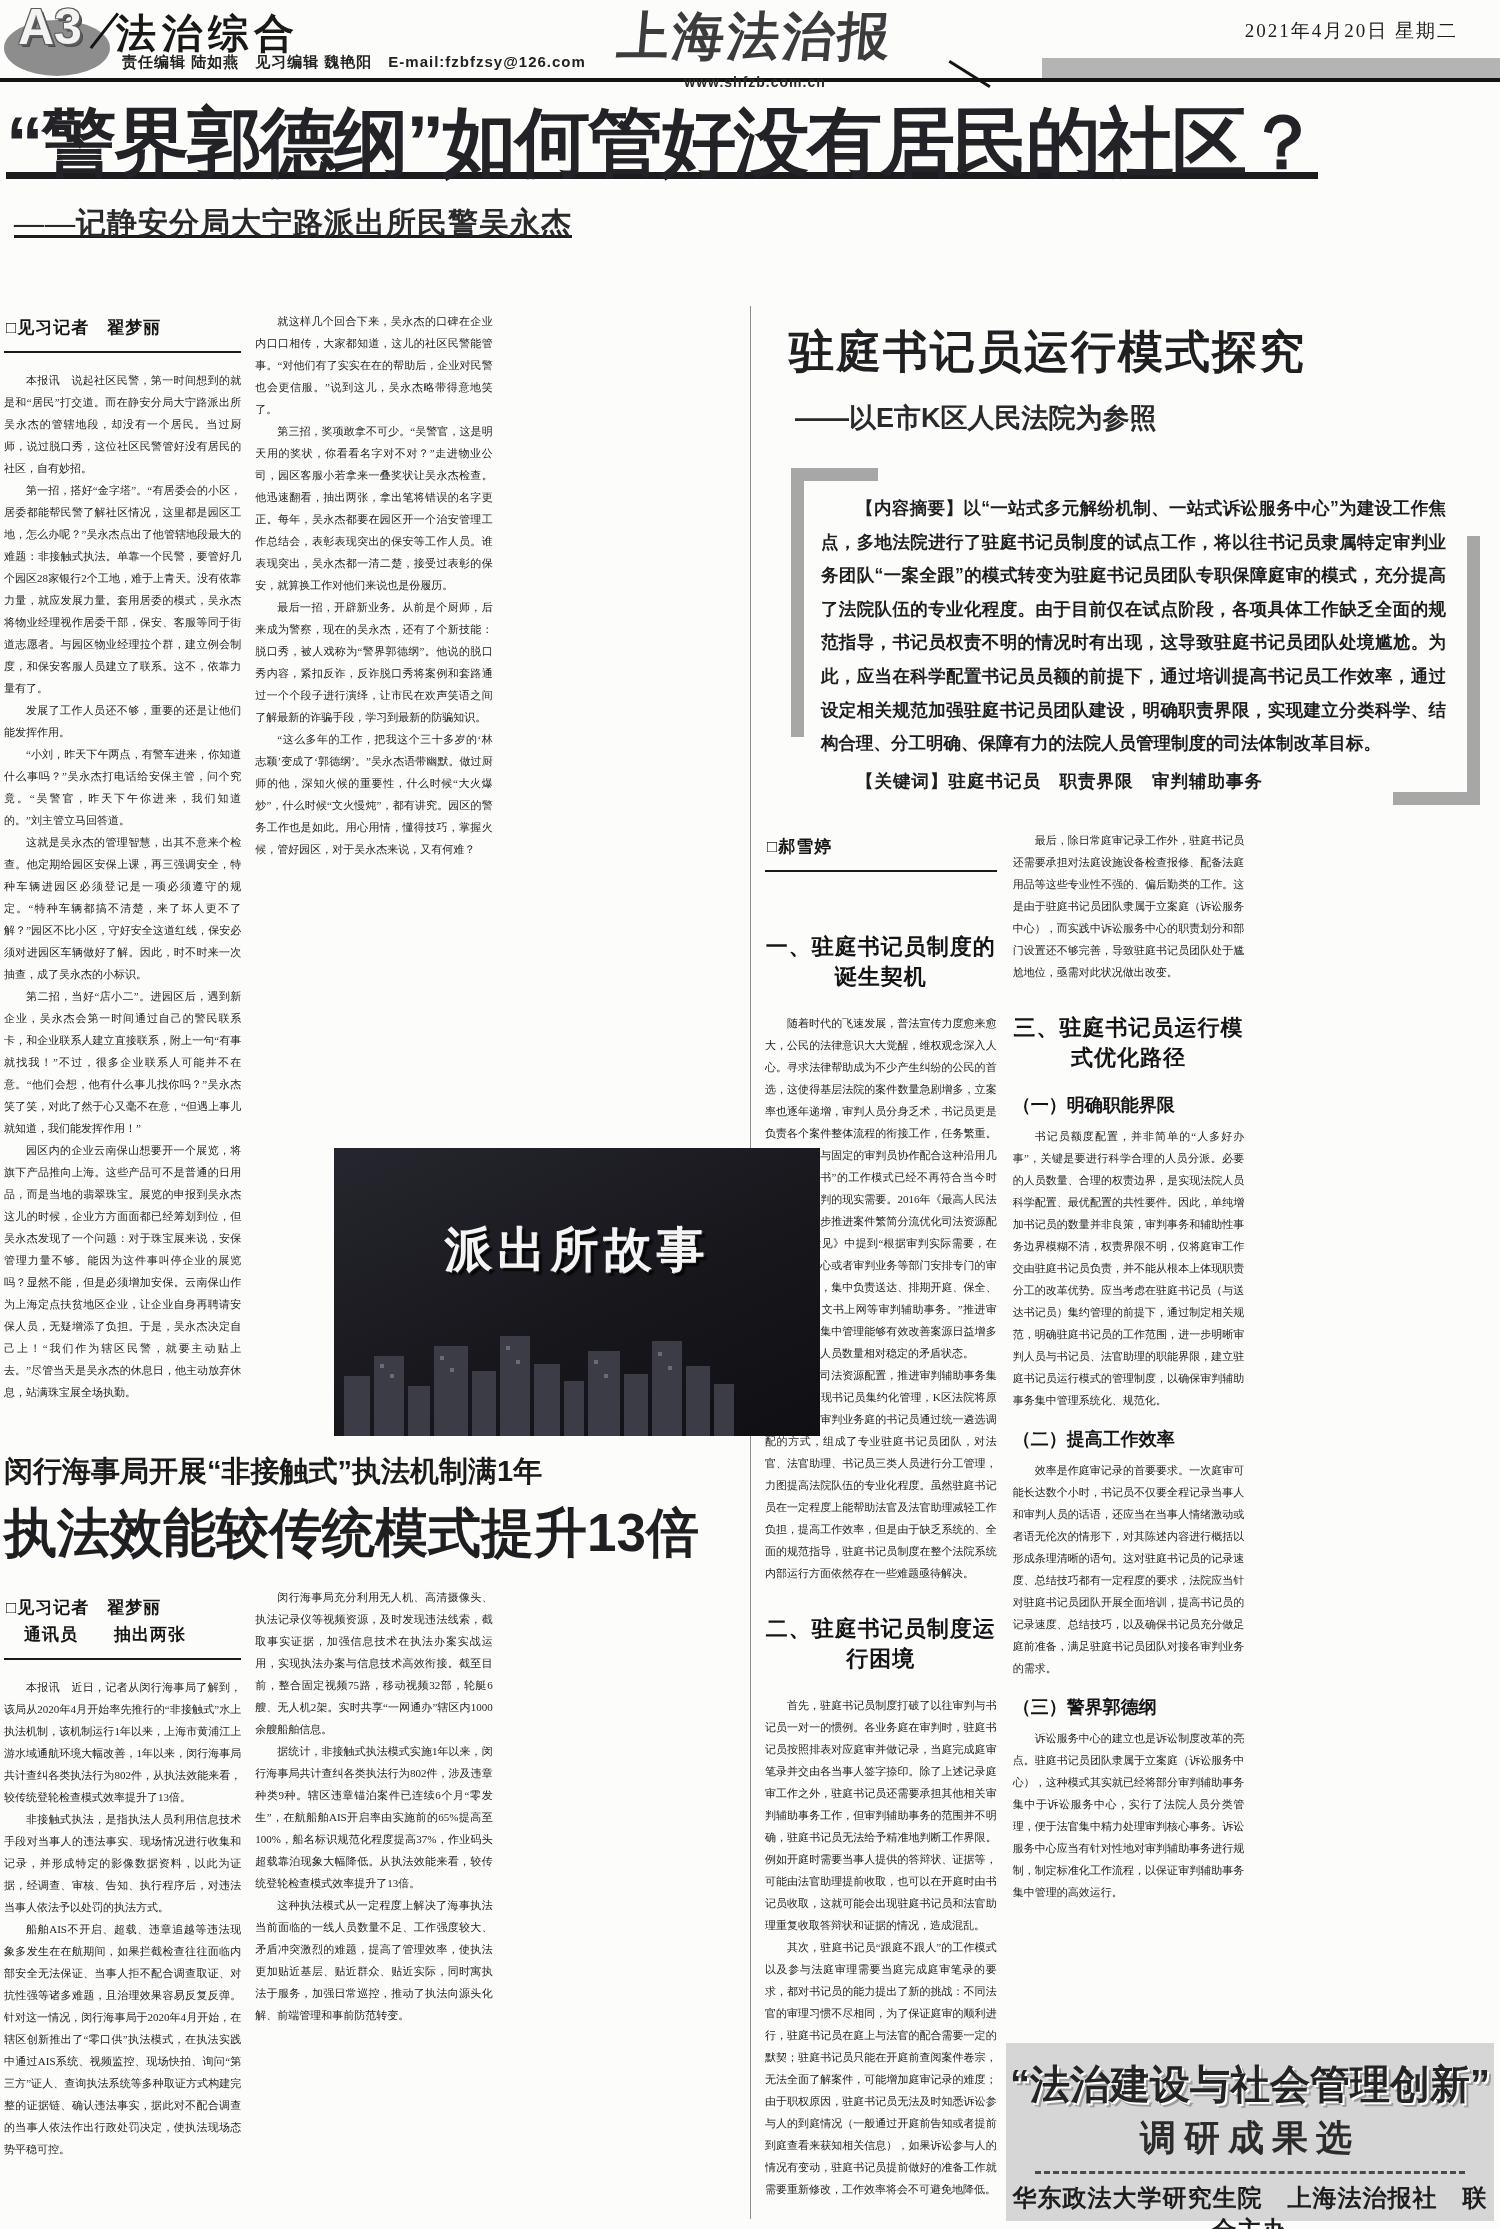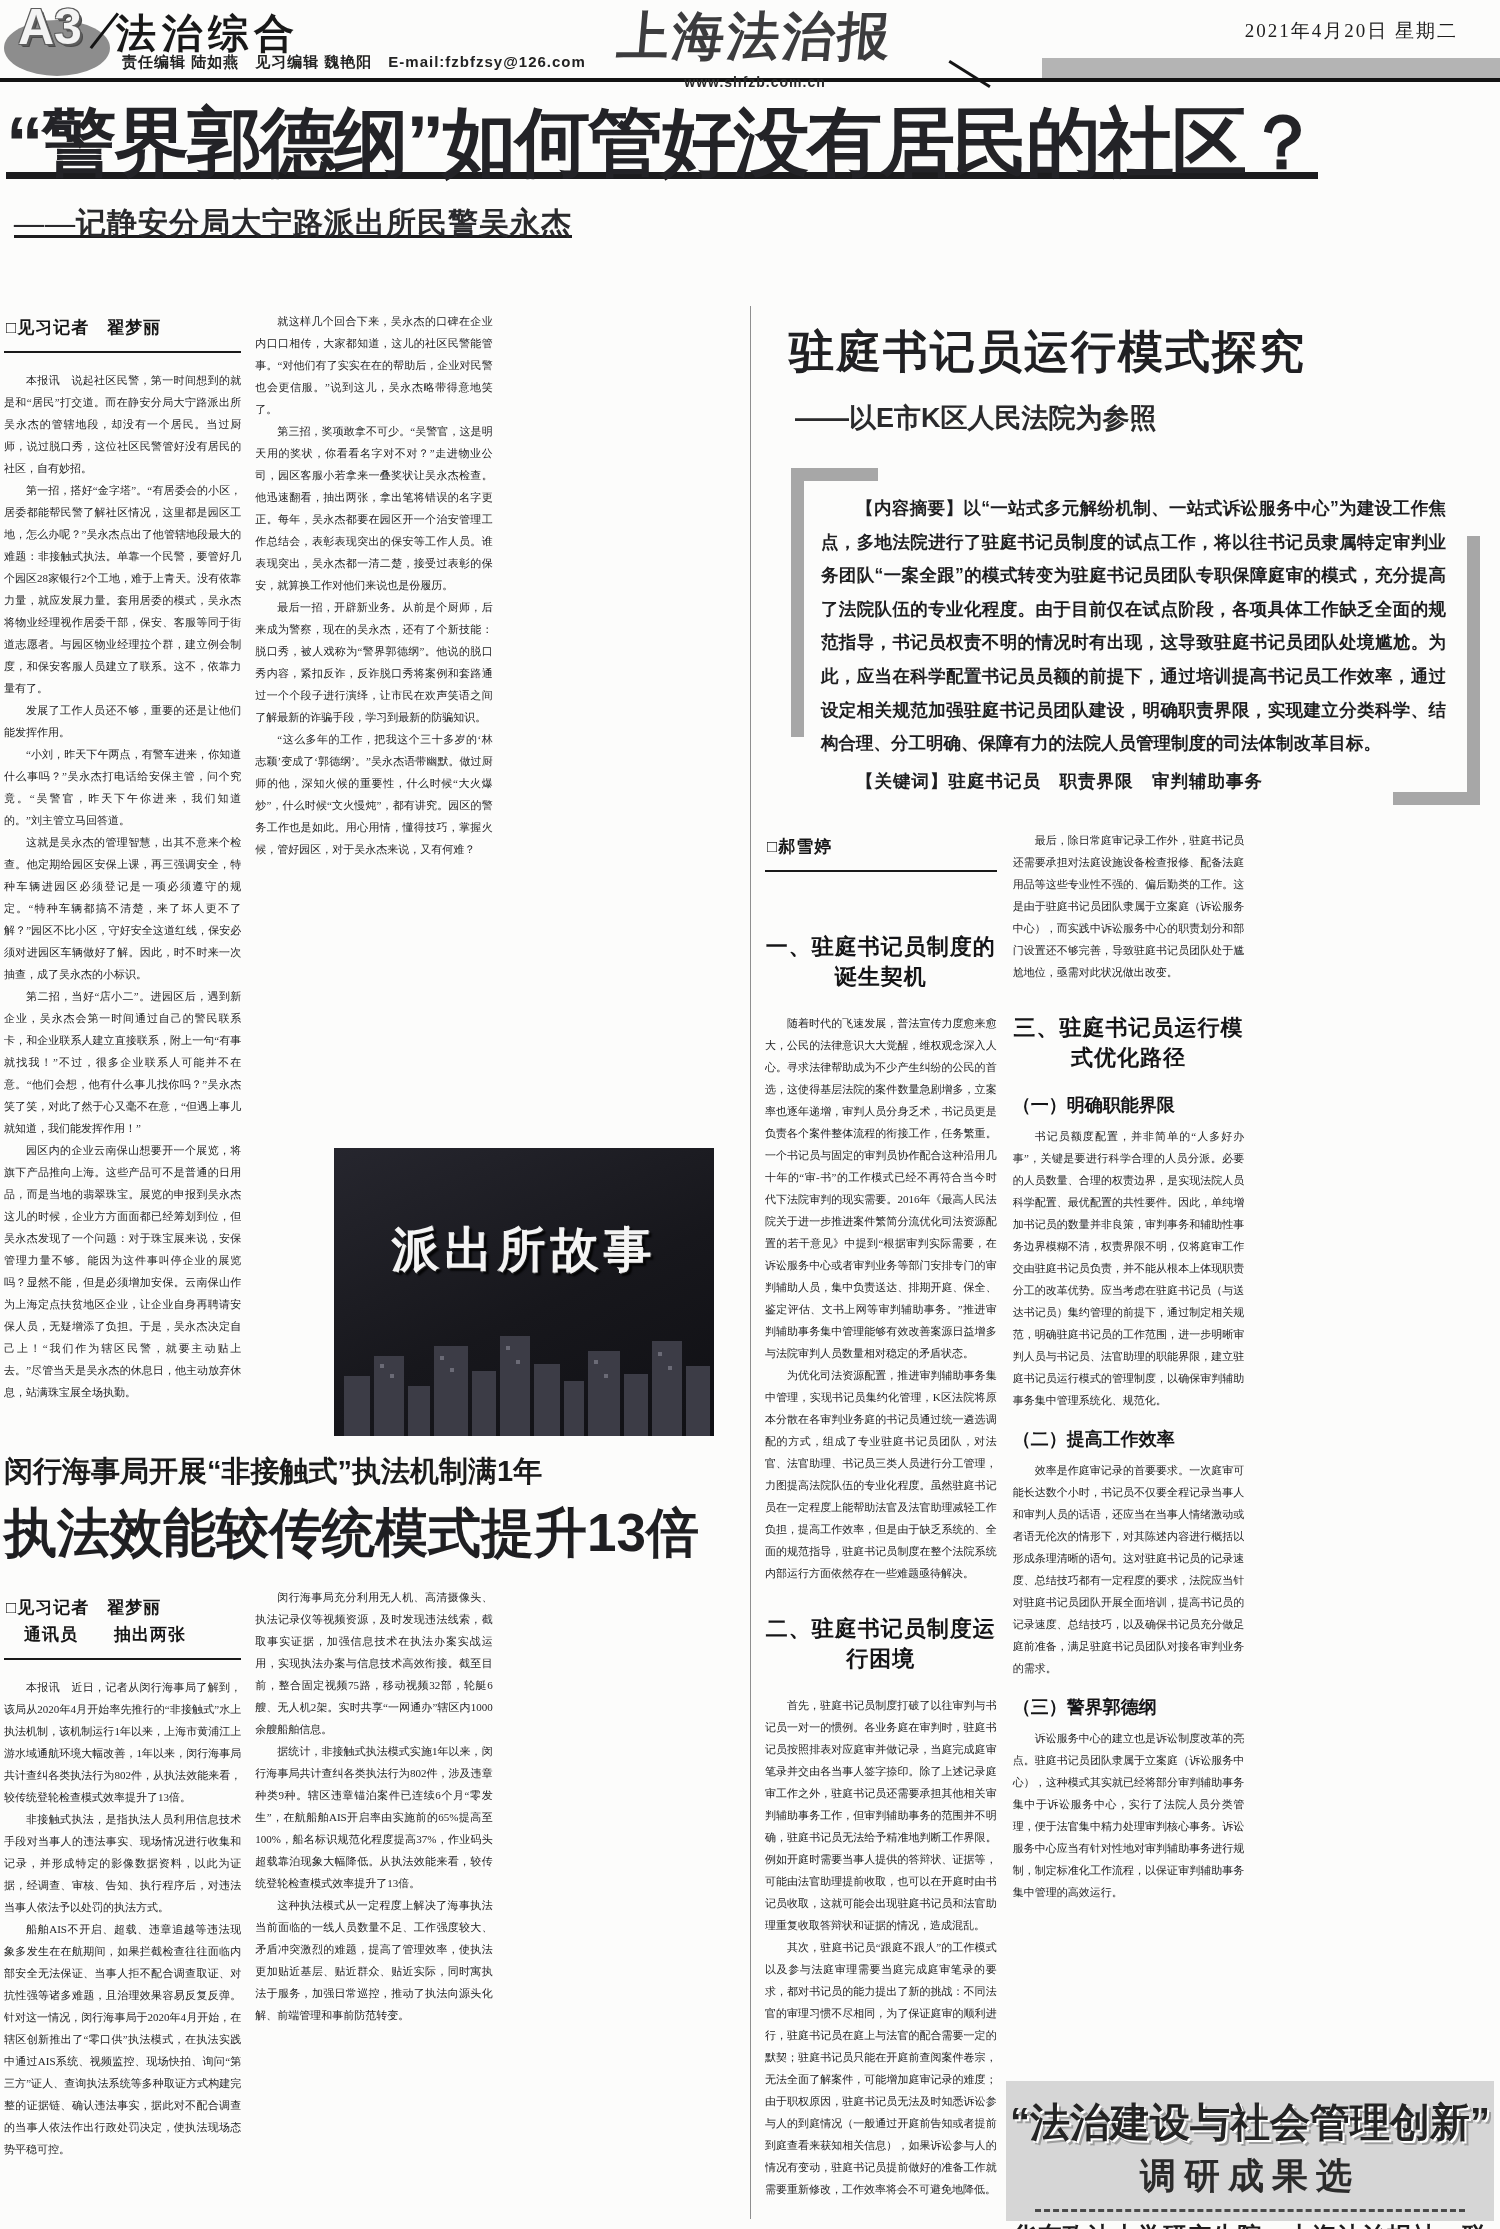--- a/index.html
+++ b/index.html
@@ -36,21 +36,21 @@
   .right-col{position:relative;flex:1;padding:0 4px 0 8px;}
 
   .body-p{margin:0;text-indent:2em;text-align:justify;font-size:11px;line-height:22px;color:#242426;}
   .byline-block{font-family:"Liberation Sans","DejaVu Sans",sans-serif;font-weight:700;font-size:17px;
        color:#161616;border-bottom:2.5px solid #1a1a1a;padding:6px 0 12px 2px;margin-bottom:16px;letter-spacing:1px;}
   .byline-block div{margin-top:4px;}
 
   .lead-body{height:1128px;padding-top:10px;columns:3;column-gap:14px;column-fill:auto;overflow:hidden;}
 
   
-  .photo{position:absolute;left:330px;top:848px;width:380px;height:288px;z-index:3;
+  .photo{position:absolute;left:330px;top:848px;width:486px;height:288px;z-index:3;
          background:linear-gradient(155deg,#26262e 0%,#17171c 55%,#101014 100%);overflow:hidden;}
   .photo-caption{position:absolute;left:0;right:0;top:70px;text-align:center;font-size:48px;font-weight:900;
          color:#f4f4f4;letter-spacing:5px;font-family:"Liberation Sans","DejaVu Sans",sans-serif;
          text-shadow:3px 3px 2px rgba(0,0,0,.85),1px 1px 0 #8c8c8c;}
   .photo svg{position:absolute;left:0;bottom:0;}
 
   
   .maritime{margin-top:14px;}
   .kicker{font-family:"Liberation Sans","DejaVu Sans",sans-serif;font-size:29px;font-weight:700;color:#1b1b1b;letter-spacing:0;}
   .maritime-h{margin:6px 0 16px;font-size:53px;font-weight:900;color:#1f1f22;letter-spacing:0;
@@ -72,21 +72,21 @@
        font-size:17.5px;text-indent:2em;color:#1e1e20;letter-spacing:1px;}
   .court-body{margin-top:24px;height:1395px;columns:3;column-gap:16px;column-fill:auto;overflow:hidden;}
   .court-body .byline-block{border-bottom-width:2px;margin-bottom:10px;}
   .sec-h{font-family:"Liberation Sans","DejaVu Sans",sans-serif;font-size:22px;font-weight:900;
        text-align:center;color:#151517;margin:30px 0 20px;letter-spacing:1px;}
   .sec-h.first{margin-top:60px;}
   .sub-h{font-family:"Liberation Sans","DejaVu Sans",sans-serif;font-size:18px;font-weight:700;
        color:#151517;margin:16px 0 8px;}
 
   
-  .promo-box{position:absolute;right:2px;bottom:8px;width:488px;height:140px;background:#d6d6d6;
+  .promo-box{position:absolute;right:2px;bottom:8px;width:488px;height:178px;background:#d6d6d6;
        text-align:center;box-sizing:border-box;padding-top:14px;z-index:4;}
   .promo-line1{font-family:"Liberation Sans","DejaVu Sans",sans-serif;font-size:40px;font-weight:900;color:#242424;
        letter-spacing:0;text-shadow:2px 2px 0 #ffffff,4px 4px 0 #9d9d9d;}
   .promo-line2{font-family:"Liberation Sans","DejaVu Sans",sans-serif;font-size:36px;font-weight:700;
        color:#2b2b2b;letter-spacing:8px;margin-top:2px;}
   .promo-dash{border-top:3px dashed #4a4a4a;width:88%;margin:8px auto 8px;}
   .promo-line3{font-family:"Liberation Sans","DejaVu Sans",sans-serif;font-size:24px;font-weight:700;
        color:#1d1d1d;letter-spacing:1px;}
 </style>
 </head>

